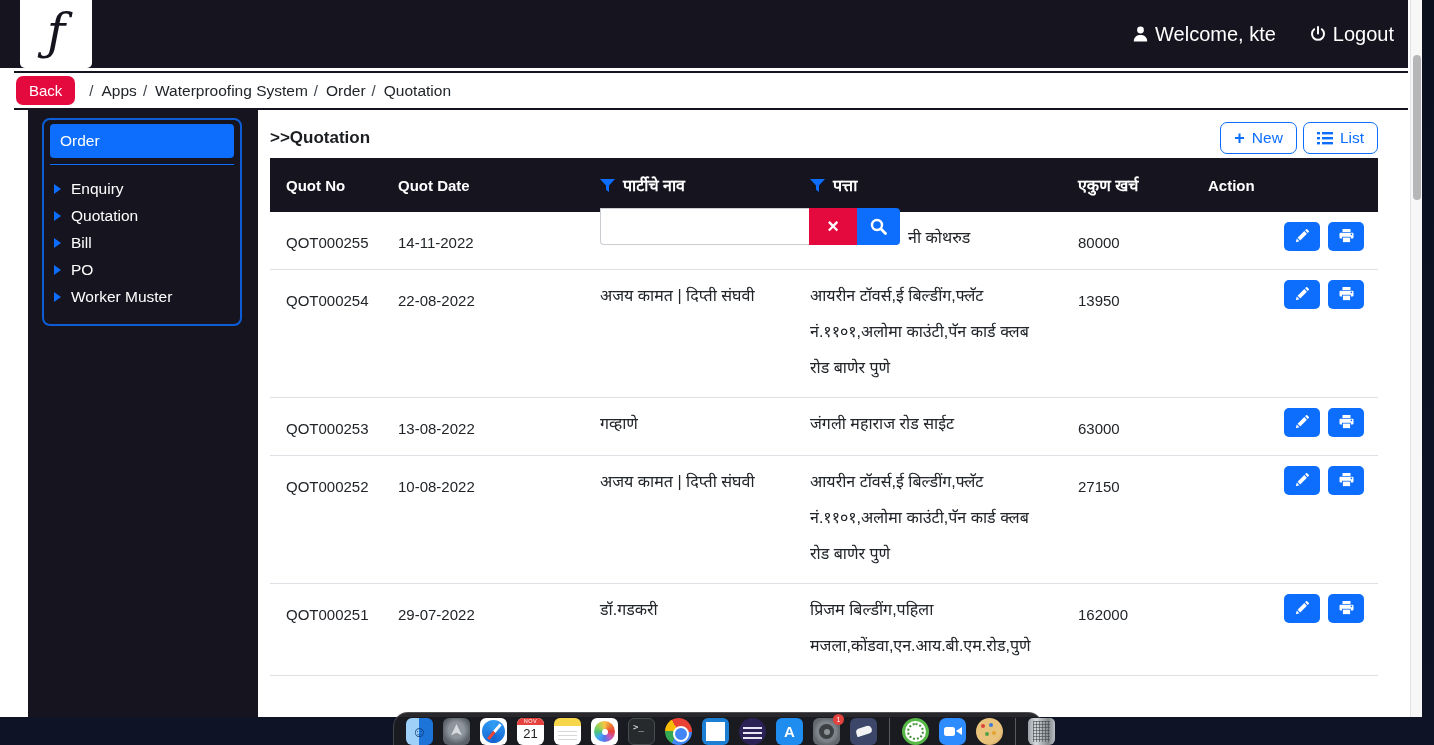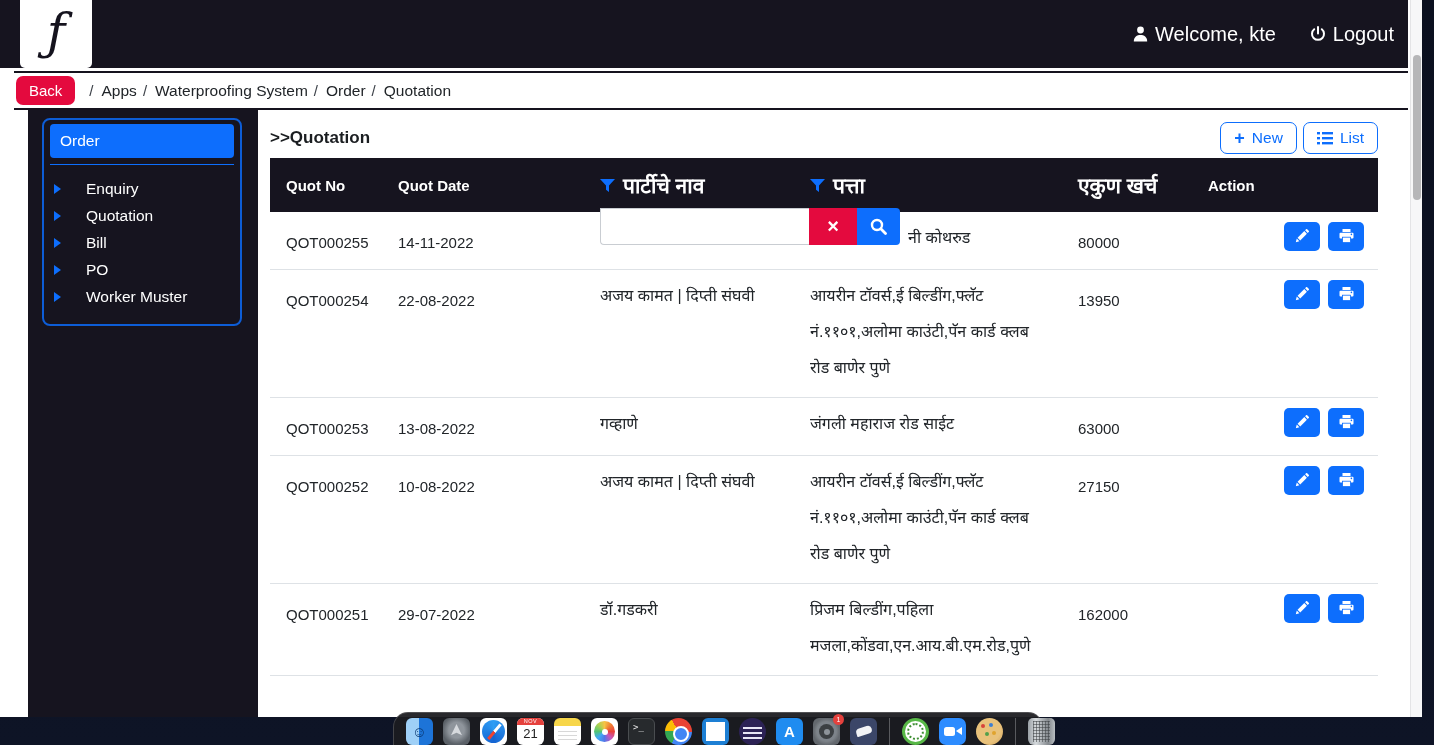--- a/index.html
+++ b/index.html
@@ -65,21 +65,21 @@
   .side-panel {
     position:absolute; left:14px; top:8px; width:200px;
     border:2px solid #0d5dd7; border-radius:8px; padding:4px 6px 14px 6px;
   }
   .order-btn {
     background:#0d6efd; border-radius:4px; color:#fff; font-size:15.5px;
     padding:8px 10px; margin:0 0 6px 0; cursor:pointer;
   }
   .side-hr { border:none; border-top:1.5px solid #0d6efd; margin:2px 0 10px 0; }
   .side-item {
-    display:flex; align-items:center; gap:25px; color:#fff; font-size:15.5px;
+    display:flex; align-items:center; gap:10px; color:#fff; font-size:15.5px;
     padding:4.5px 4px; cursor:pointer;
   }
   .tri {
     width:0; height:0; border-left:7px solid #0d6efd;
     border-top:5px solid transparent; border-bottom:5px solid transparent;
   }
 
   
   .main { position:absolute; left:270px; top:110px; width:1138px; height:441px; background:#fff; }
   .main-head {
@@ -97,21 +97,21 @@
 
   
   .table-wrap { position:relative; width:1108px; }
   table { border-collapse:collapse; width:1108px; table-layout:fixed; }
   col.c1{width:112px} col.c2{width:202px} col.c3{width:210px}
   col.c4{width:268px} col.c5{width:130px} col.c6{width:186px}
   thead th {
     background:#16141f; color:#fff; font-size:15px; font-weight:bold;
     text-align:left; padding:0 16px; height:54px; vertical-align:middle;
   }
-  thead th.dev { font-size:21px; }
+  thead th.dev { font-size:16px; }
   thead th.action-h { }
   th .th-inner { display:flex; align-items:center; gap:8px; }
   tbody td {
     font-size:15px; color:#212529; vertical-align:top;
     padding:8px 16px 11px 16px; line-height:36px;
   }
   tbody td.dev { font-size:16px; }
   tbody tr + tr td { border-top:1px solid #dee2e6; }
   tbody td.total { line-height:30px; padding-top:16px; }
   tbody td.latin { line-height:30px; padding-top:16px; }

